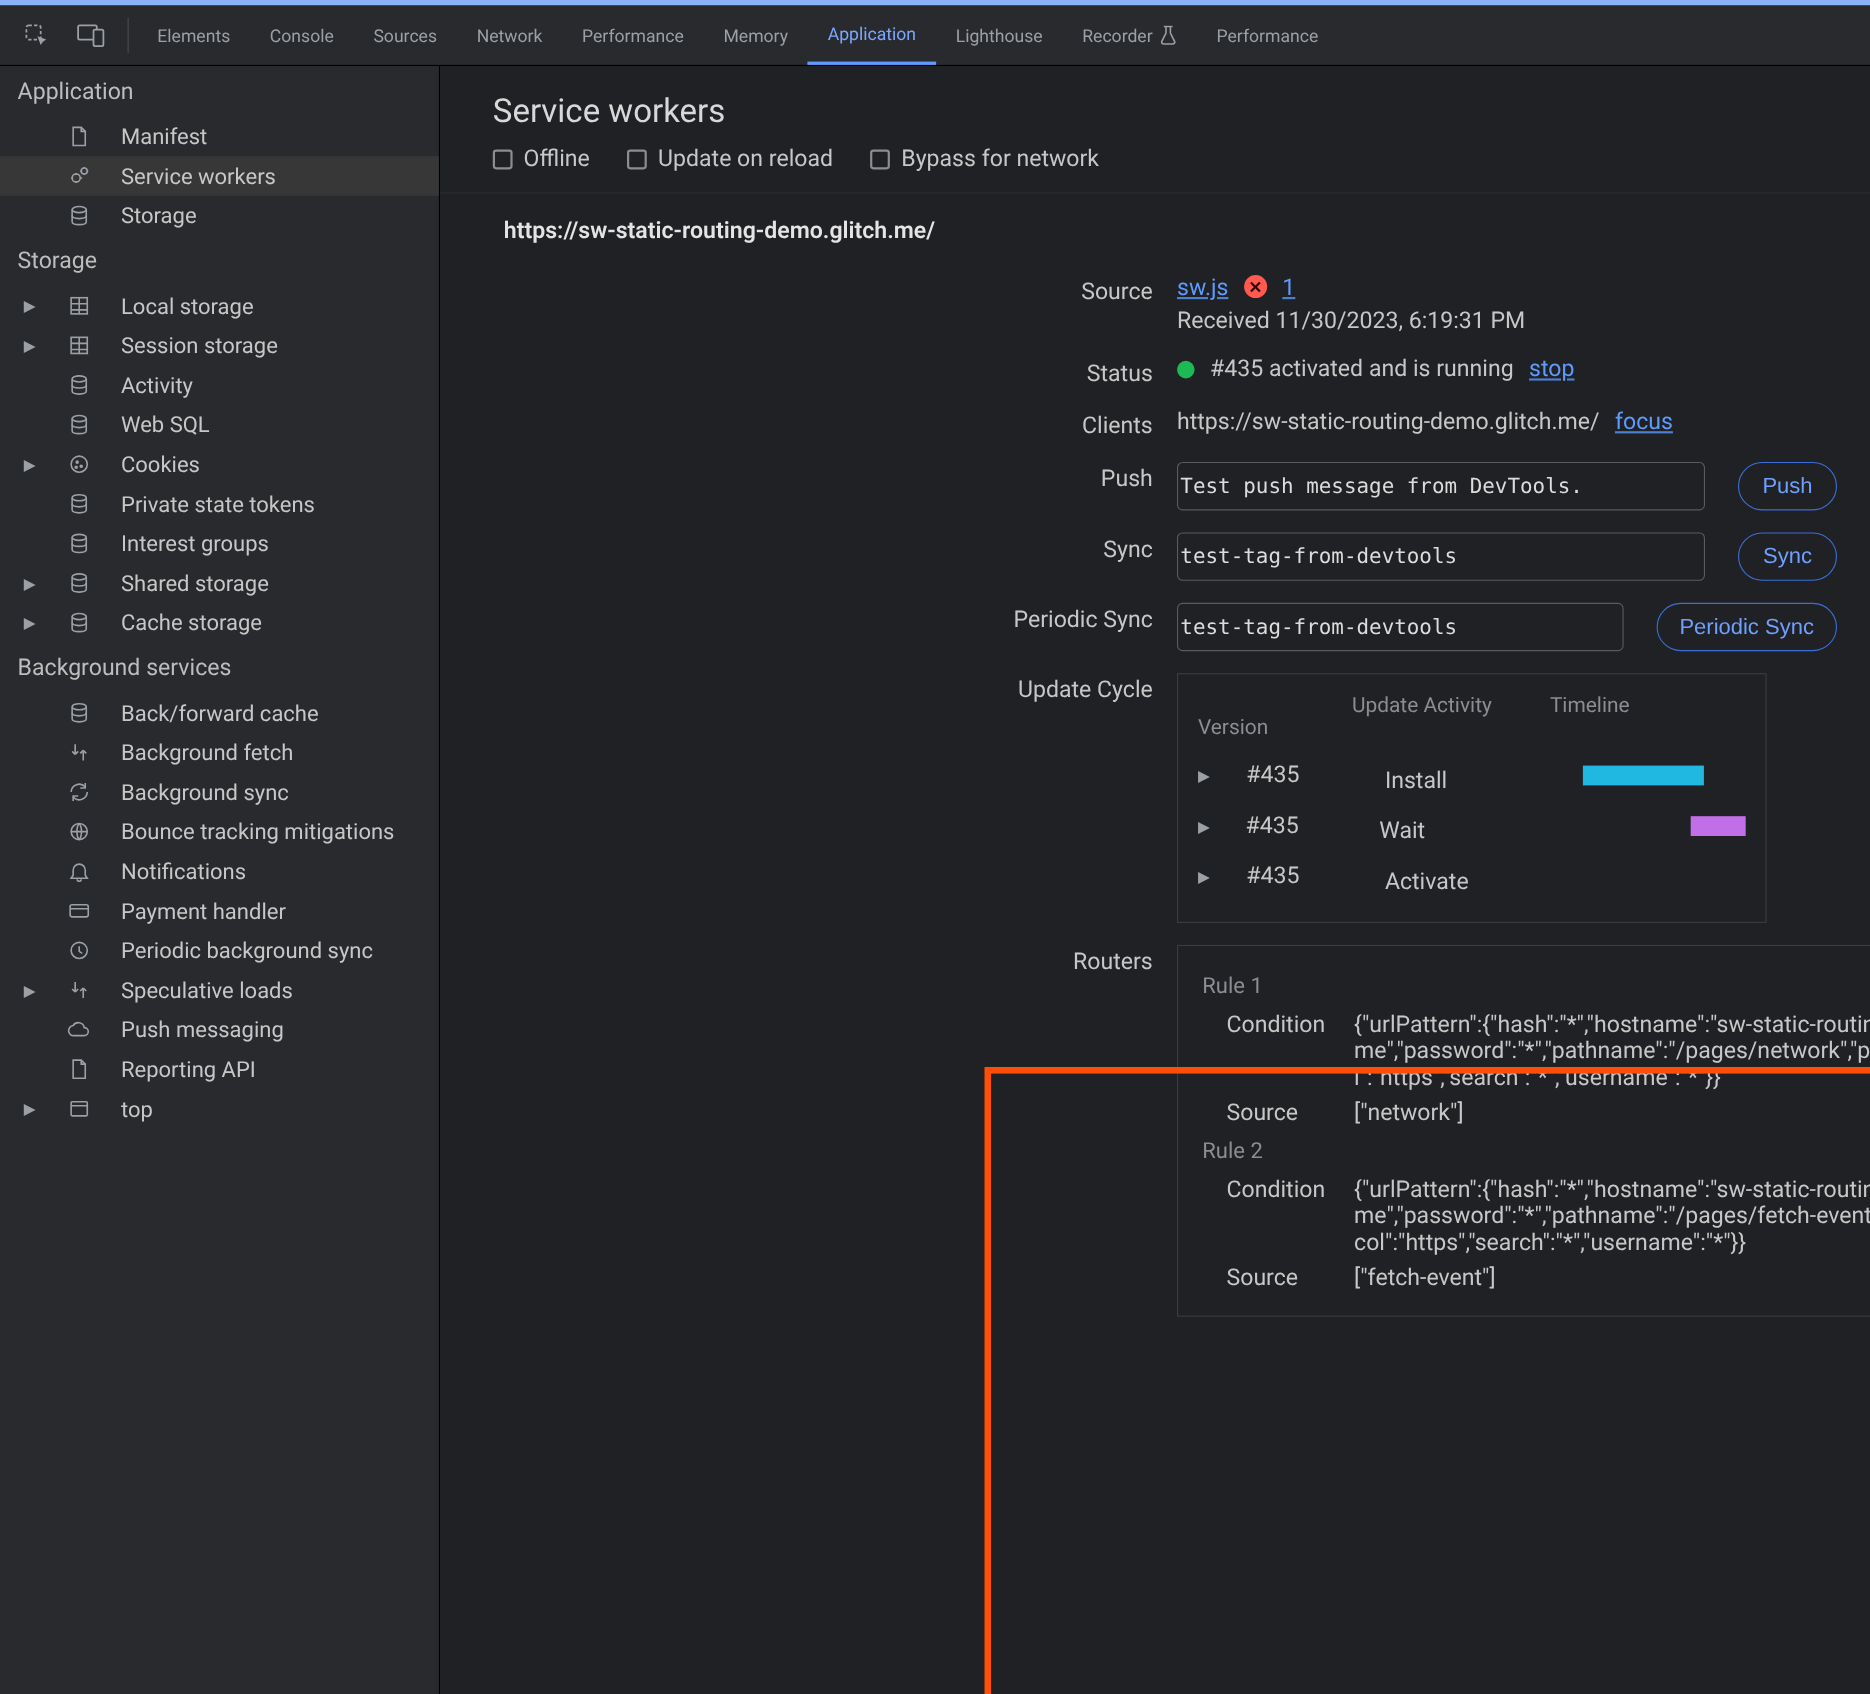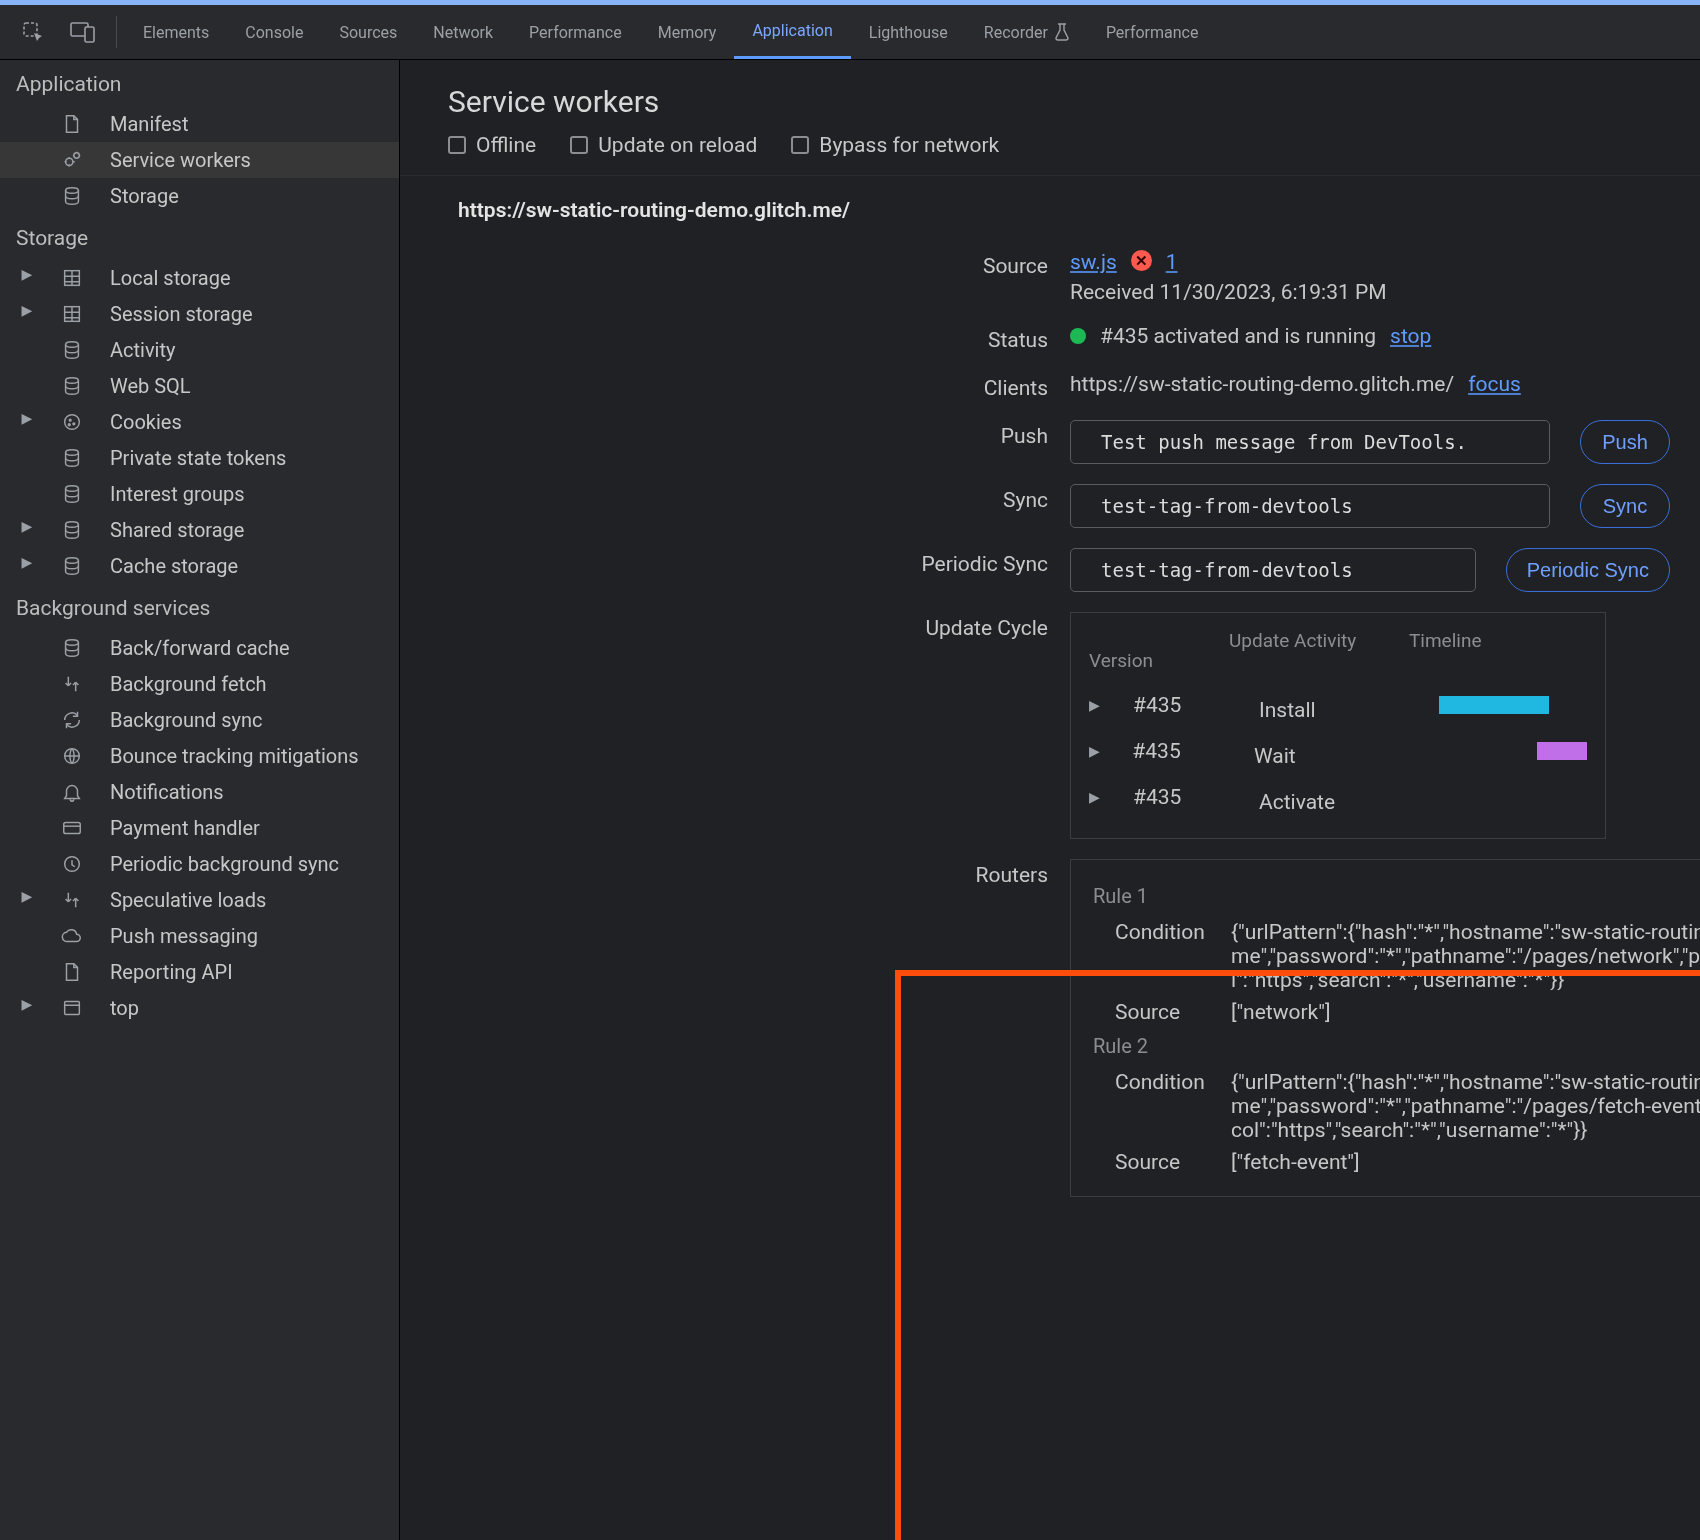--- a/index.html
+++ b/index.html
@@ -78,21 +78,21 @@
     position:relative;
   }
 
   
   .side-head {
     padding:12px 16px 10px;
     color:#bdbdbd;
     font-size:21px;
   }
   .side-item {
-    display:flex; 
+    display:flex; align-items:center;
     padding:6px 10px 6px 20px;
     color:var(--text);
     font-size:20px;
     gap:26px;
     cursor:pointer;
   }
   .side-item .disc {
     width:14px; text-align:center;
     color:#9aa0a6; font-size:14px;
   }
@@ -149,21 +149,21 @@
   }
   .statusdot { width:16px; height:16px; border-radius:50%; background:var(--green); display:inline-block; }
 
   .txtinput {
     flex:1;
     height:44px;
     background:transparent;
     border:1px solid #5a5b5e;
     border-radius:5px;
     color:#dcdcdc;
-    padding:0 30px;
+    padding:0 2px;
     font-family:ui-monospace, "SF Mono", Menlo, Consolas, monospace;
     font-size:19px;
   }
   .actbtn {
     height:44px;
     min-width:90px;
     padding:0 20px;
     border:1px solid #3a6fd8;
     border-radius:22px;
     background:transparent;

